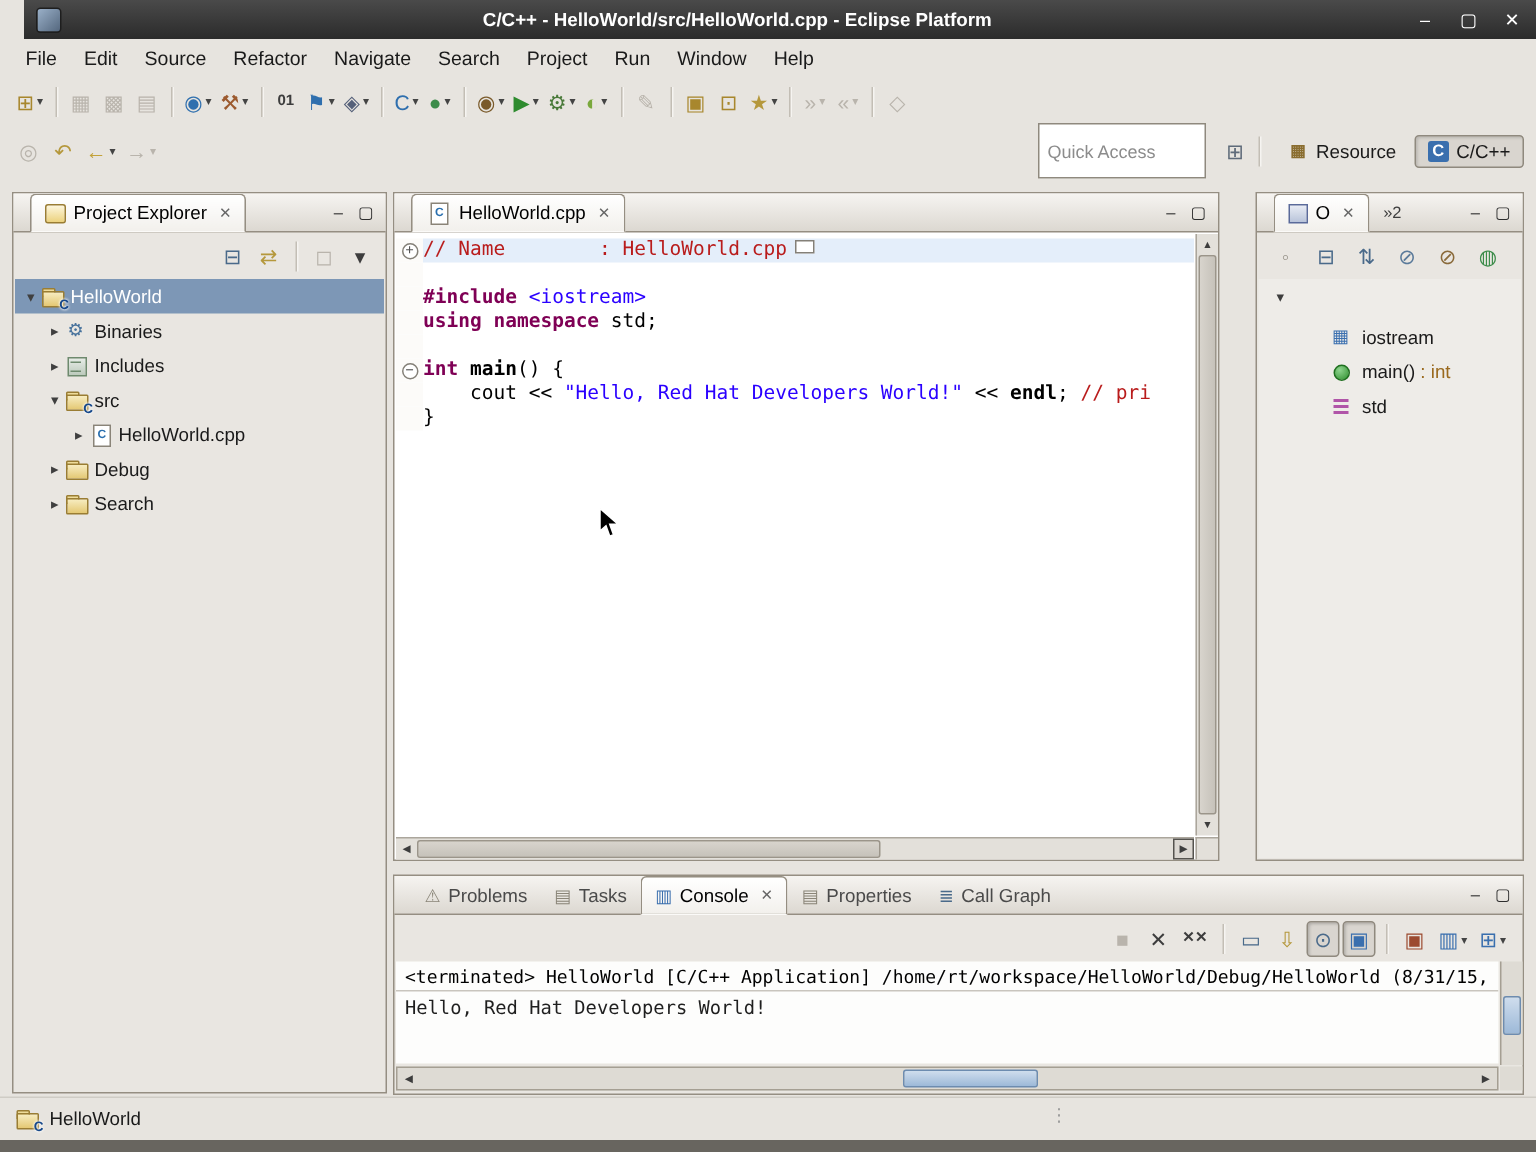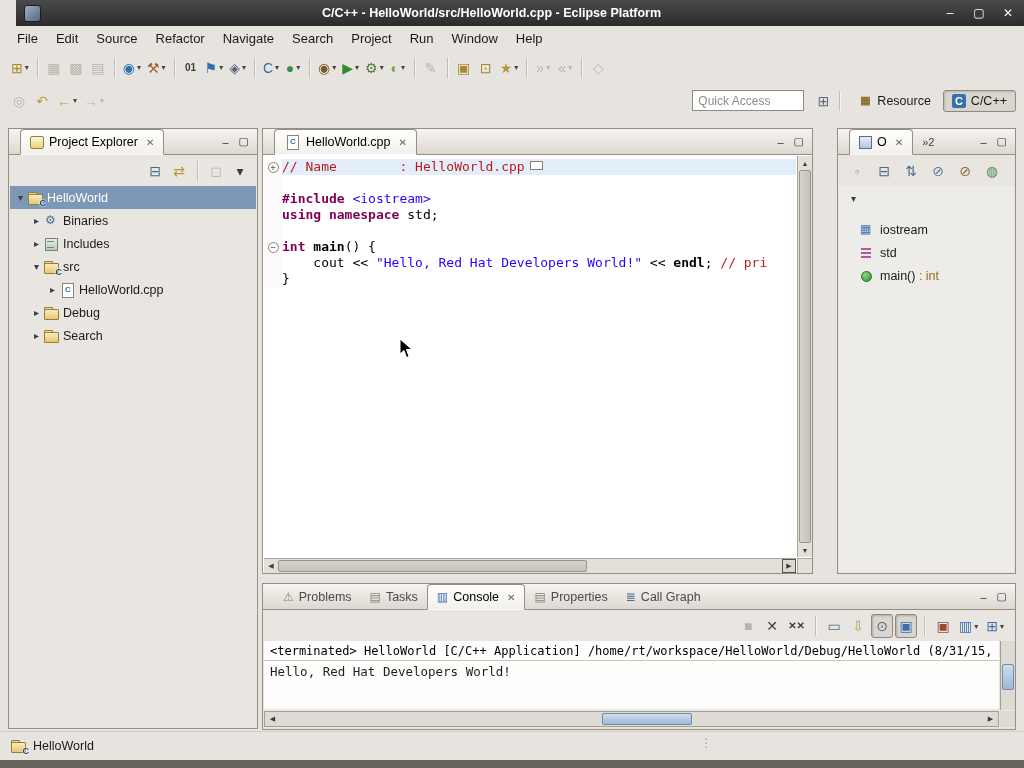--- a/index.html
+++ b/index.html
@@ -20,21 +20,21 @@
   .main-toolbar{top:51px;height:33px}
   .nav-toolbar{top:84px;height:33px}
   .tbtn{height:24px;min-width:22px;padding:0 2px;display:inline-flex;align-items:center;justify-content:center;border:1px solid transparent;border-radius:3px}
   .tbtn .glyph{font-size:14px;line-height:1;white-space:nowrap}
   .tbtn .small-glyph{font-size:10px;font-weight:bold}
   .tbtn .dd{font-size:8px;color:#444;margin-left:2px}
   .tbtn.disabled .glyph,.tbtn.disabled .dd{color:#b9b4ac !important}
   .tbtn.pressed{background:#d9d5cf;border-color:#8f897e;box-shadow:inset 1px 1px 2px rgba(0,0,0,.2)}
   .tsep{width:1px;height:20px;background:#c3beb5;margin:0 5px;box-shadow:1px 0 0 #f6f4f1;display:inline-block}
   .spacer{flex:1}
-  .quick-access{width:112px;height:21px;border:1px solid #8f897e;background:#fff;font-family:"Liberation Sans",sans-serif;font-size:12px;color:#333;padding:0 5px;margin:0 8px}
+  .quick-access{width:112px;height:37px;border:1px solid #8f897e;background:#fff;font-family:"Liberation Sans",sans-serif;font-size:12px;color:#333;padding:0 5px;margin:0 8px}
   .quick-access::placeholder{color:#8c8c8c}
   .persp-box{display:flex;align-items:center;gap:3px;margin-left:4px}
   .persp{display:flex;align-items:center;gap:5px;padding:3px 8px;border:1px solid transparent;border-radius:3px}
   .persp.active{background:#d9d5cf;border-color:#8f897e;box-shadow:inset 1px 1px 2px rgba(0,0,0,.15)}
   .persp-icon{width:14px;height:14px;display:inline-flex;align-items:center;justify-content:center;font-size:11px;font-weight:bold;border-radius:2px}
 
   
   .panel{position:absolute;background:#e9e6e1;border:1px solid #958e82}
   .tabbar{position:absolute;top:0;left:0;right:0;height:26px;background:linear-gradient(#f6f4f1,#dcd8d1);border-bottom:1px solid #958e82;display:flex;align-items:flex-end}
   .lead{width:11px}
@@ -97,21 +97,21 @@
   .arr-r{right:0;border:1px solid #55534e;background:#dcd8d2}.arr-r::before{content:"▶"}
   .hscroll .thumb{position:absolute;top:1px;bottom:1px;left:14px;width:58%;background:linear-gradient(#d8d4cd,#c6c2ba);border:1px solid #9b958a;border-radius:2px}
   .corner{position:absolute;right:0;bottom:0;width:15px;height:15px;background:#e3e0da;border-left:1px solid #aba69c;border-top:1px solid #aba69c}
 
   
   .outline-panel{left:837px;top:128px;width:179px;height:446px}
   .outline-panel .view-toolbar{justify-content:flex-start;gap:5px;padding-left:8px}
   .outline-body{position:absolute;top:57px;left:1px;right:1px;bottom:1px;background:#eeece8}
   .outline-menu{height:24px;display:flex;align-items:center;padding-left:12px;font-size:10px;color:#3d3d3d}
   .outline-list{margin-top:8px}
-  .outline-row{display:flex;align-items:center;height:23px;padding-left:20px}
+  .outline-row{display:flex;height:23px;padding-left:48px}
   .oicon{width:16px;height:14px;position:relative;flex:0 0 16px;margin-right:5px}
   .oicon-include::before{content:"▦";color:#3a6faf;font-size:12px;position:absolute;left:1px;top:-1px}
   .oicon-namespace::before{content:"";position:absolute;left:2px;top:2px;width:10px;height:10px;background:repeating-linear-gradient(to bottom,#b055a8 0 2px,transparent 2px 4px)}
   .oicon-function::before{content:"";position:absolute;left:2px;top:2px;width:9px;height:9px;border-radius:50%;background:radial-gradient(circle at 35% 30%,#8ed48e,#2f8f2f);border:1px solid #1f6f1f}
   .outline-suffix{color:#9a6a1f;white-space:pre}
   .stack-more{align-self:center;font-size:11px;color:#3d3d3d;margin-left:9px}
 
   
   .console-panel{left:262px;top:583px;width:754px;height:147px}
   .console-toolbar{position:absolute;top:27px;left:0;right:0;height:30px;display:flex;align-items:center;justify-content:flex-end;padding-right:8px;gap:2px}
@@ -463,27 +463,27 @@
         </span>
       </div>
     <div class="outline-body">
       <div class="outline-menu">▾</div>
       <div class="outline-list">
           <div class="outline-row">
             <span class="oicon oicon-include"></span>
             <span class="outline-label">iostream</span>
           </div>
           <div class="outline-row">
-            <span class="oicon oicon-namespace"></span>
-            <span class="outline-label">std</span>
-          </div>
-          <div class="outline-row">
             <span class="oicon oicon-function"></span>
             <span class="outline-label">main()</span>
             <span class="outline-suffix"> : int</span>
+          </div>
+          <div class="outline-row">
+            <span class="oicon oicon-namespace"></span>
+            <span class="outline-label">std</span>
           </div>
         </div>
     </div>
   </div>
 
   <div class="panel console-panel">
     <div class="tabbar">
       <span class="lead"></span>
       <span style="display:flex;align-items:flex-end">
           <span class="tab">

